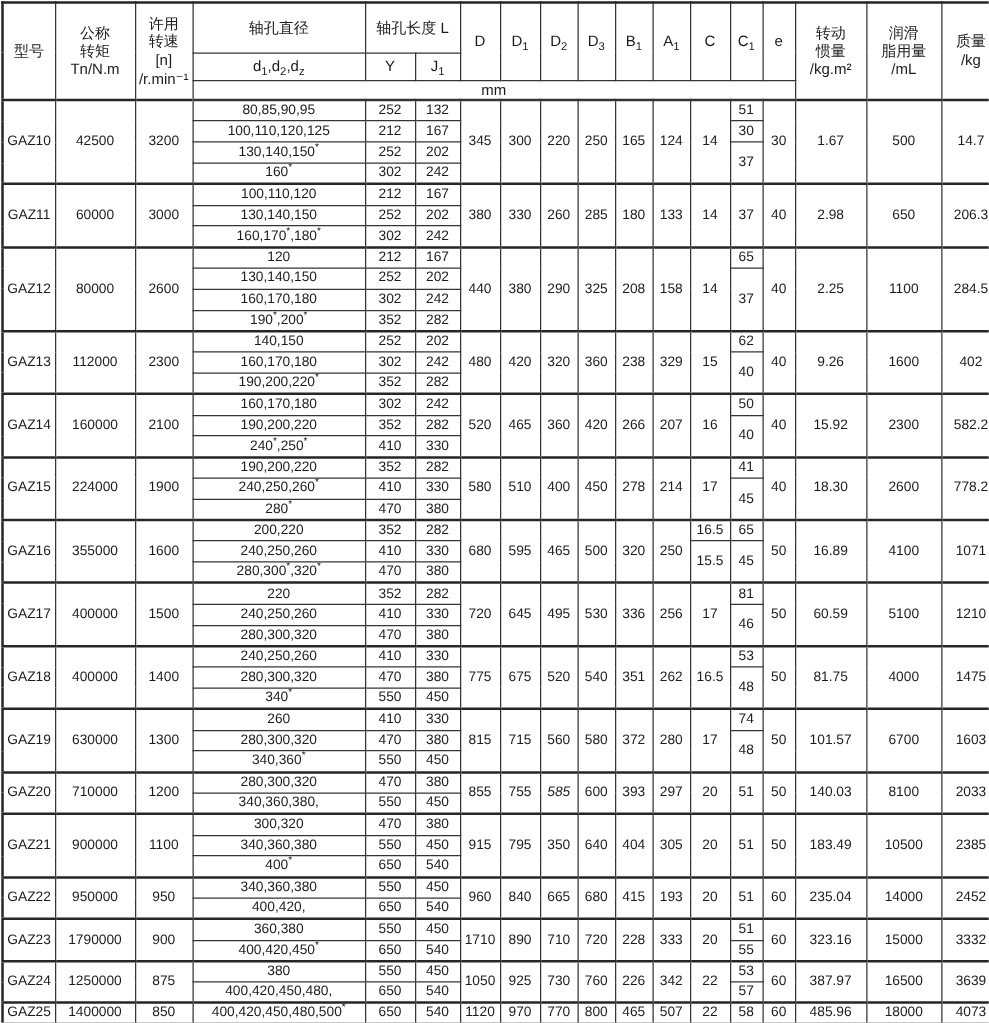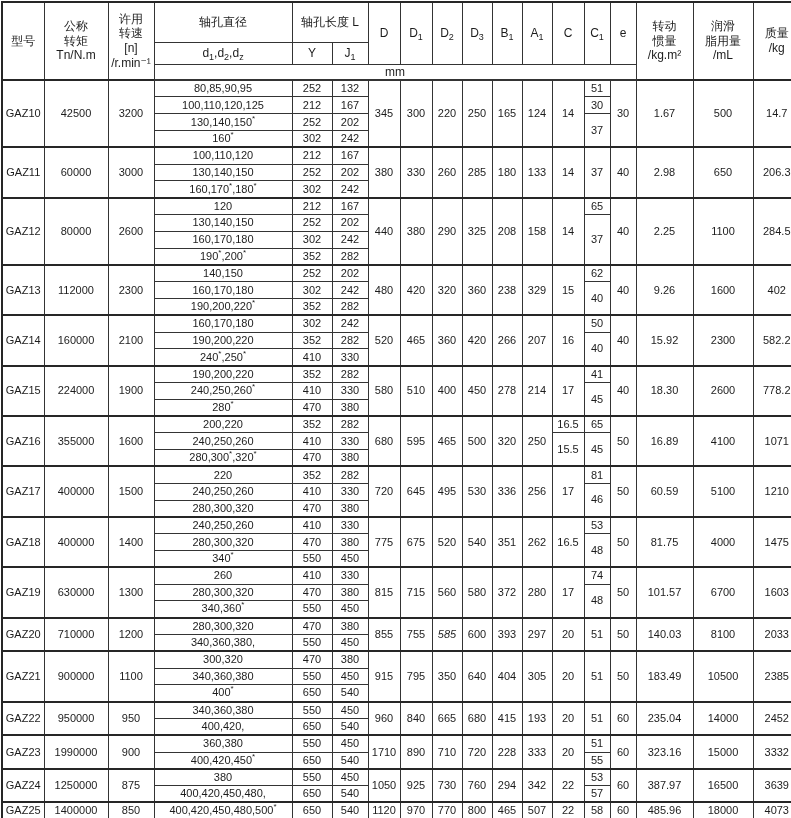--- a/index.html
+++ b/index.html
@@ -480,21 +480,21 @@
         <td rowspan="2">14000</td>
         <td rowspan="2">2452</td>
       </tr>
       <tr>
         <td class="bore">400,420,</td>
         <td>650</td>
         <td>540</td>
       </tr>
       <tr class="gf">
         <td rowspan="2">GAZ23</td>
-        <td rowspan="2">1990000</td>
+        <td rowspan="2">1790000</td>
         <td rowspan="2">900</td>
         <td class="bore">360,380</td>
         <td>550</td>
         <td>450</td>
         <td rowspan="2">1710</td>
         <td rowspan="2">890</td>
         <td rowspan="2">710</td>
         <td rowspan="2">720</td>
         <td rowspan="2">228</td>
         <td rowspan="2">333</td>
@@ -515,21 +515,21 @@
         <td rowspan="2">GAZ24</td>
         <td rowspan="2">1250000</td>
         <td rowspan="2">875</td>
         <td class="bore">380</td>
         <td>550</td>
         <td>450</td>
         <td rowspan="2">1050</td>
         <td rowspan="2">925</td>
         <td rowspan="2">730</td>
         <td rowspan="2">760</td>
-        <td rowspan="2">294</td>
+        <td rowspan="2">226</td>
         <td rowspan="2">342</td>
         <td rowspan="2">22</td>
         <td>53</td>
         <td rowspan="2">60</td>
         <td rowspan="2">387.97</td>
         <td rowspan="2">16500</td>
         <td rowspan="2">3639</td>
       </tr>
       <tr>
         <td class="bore">400,420,450,480,</td>

